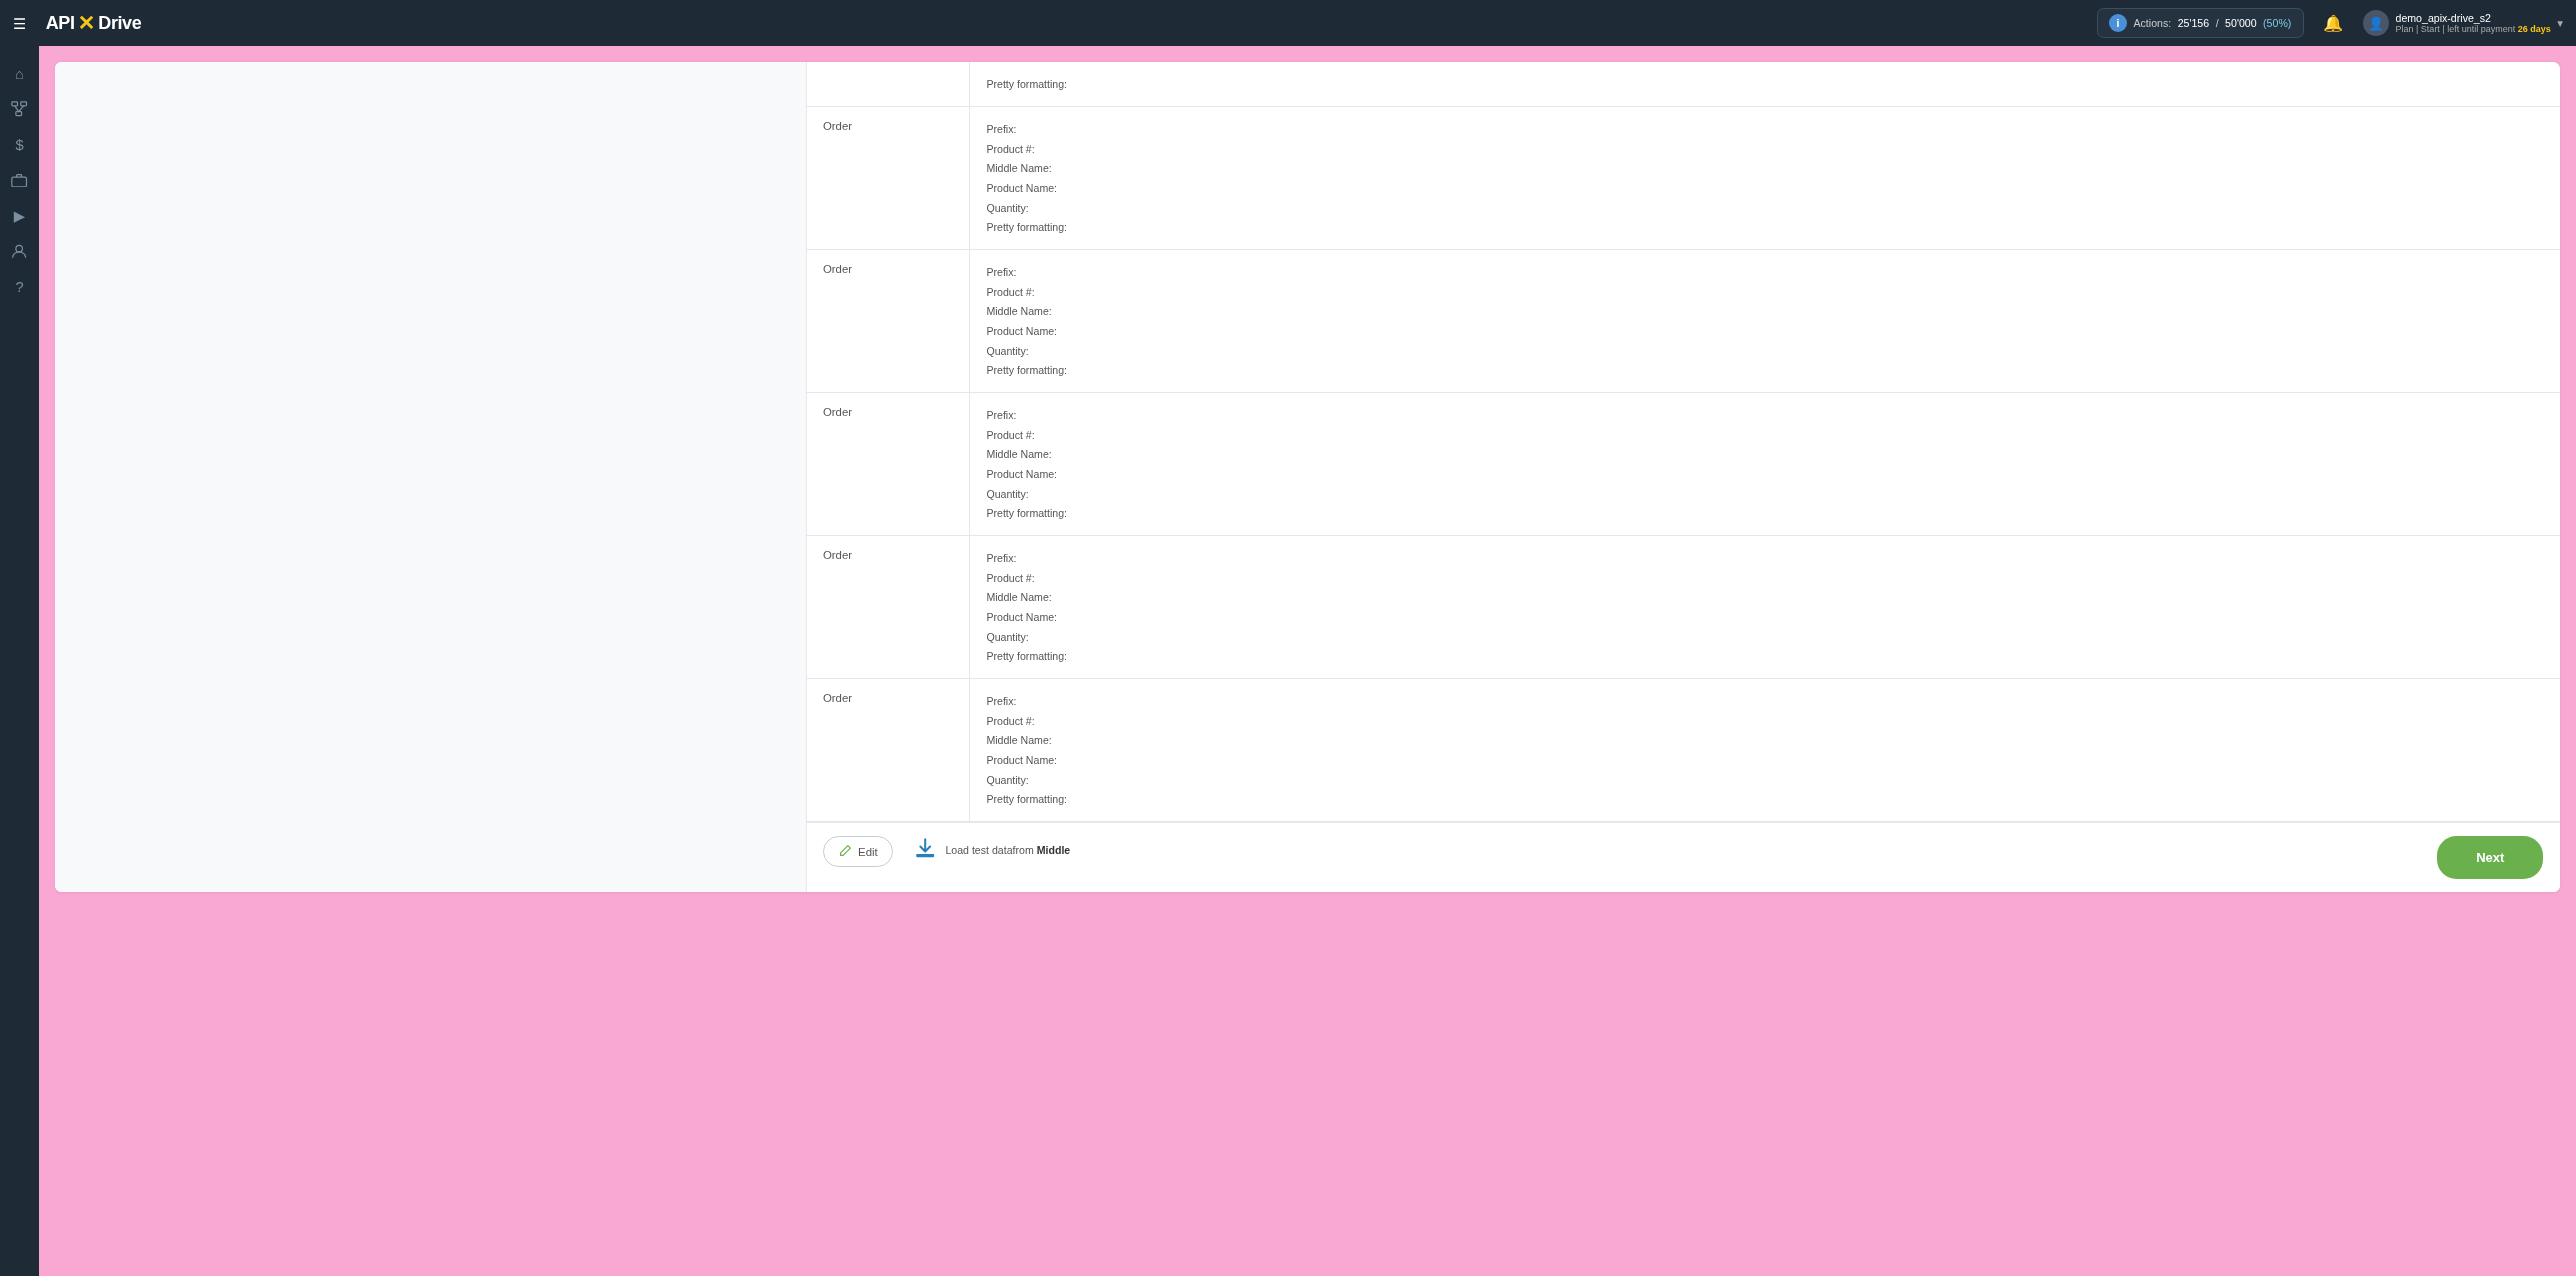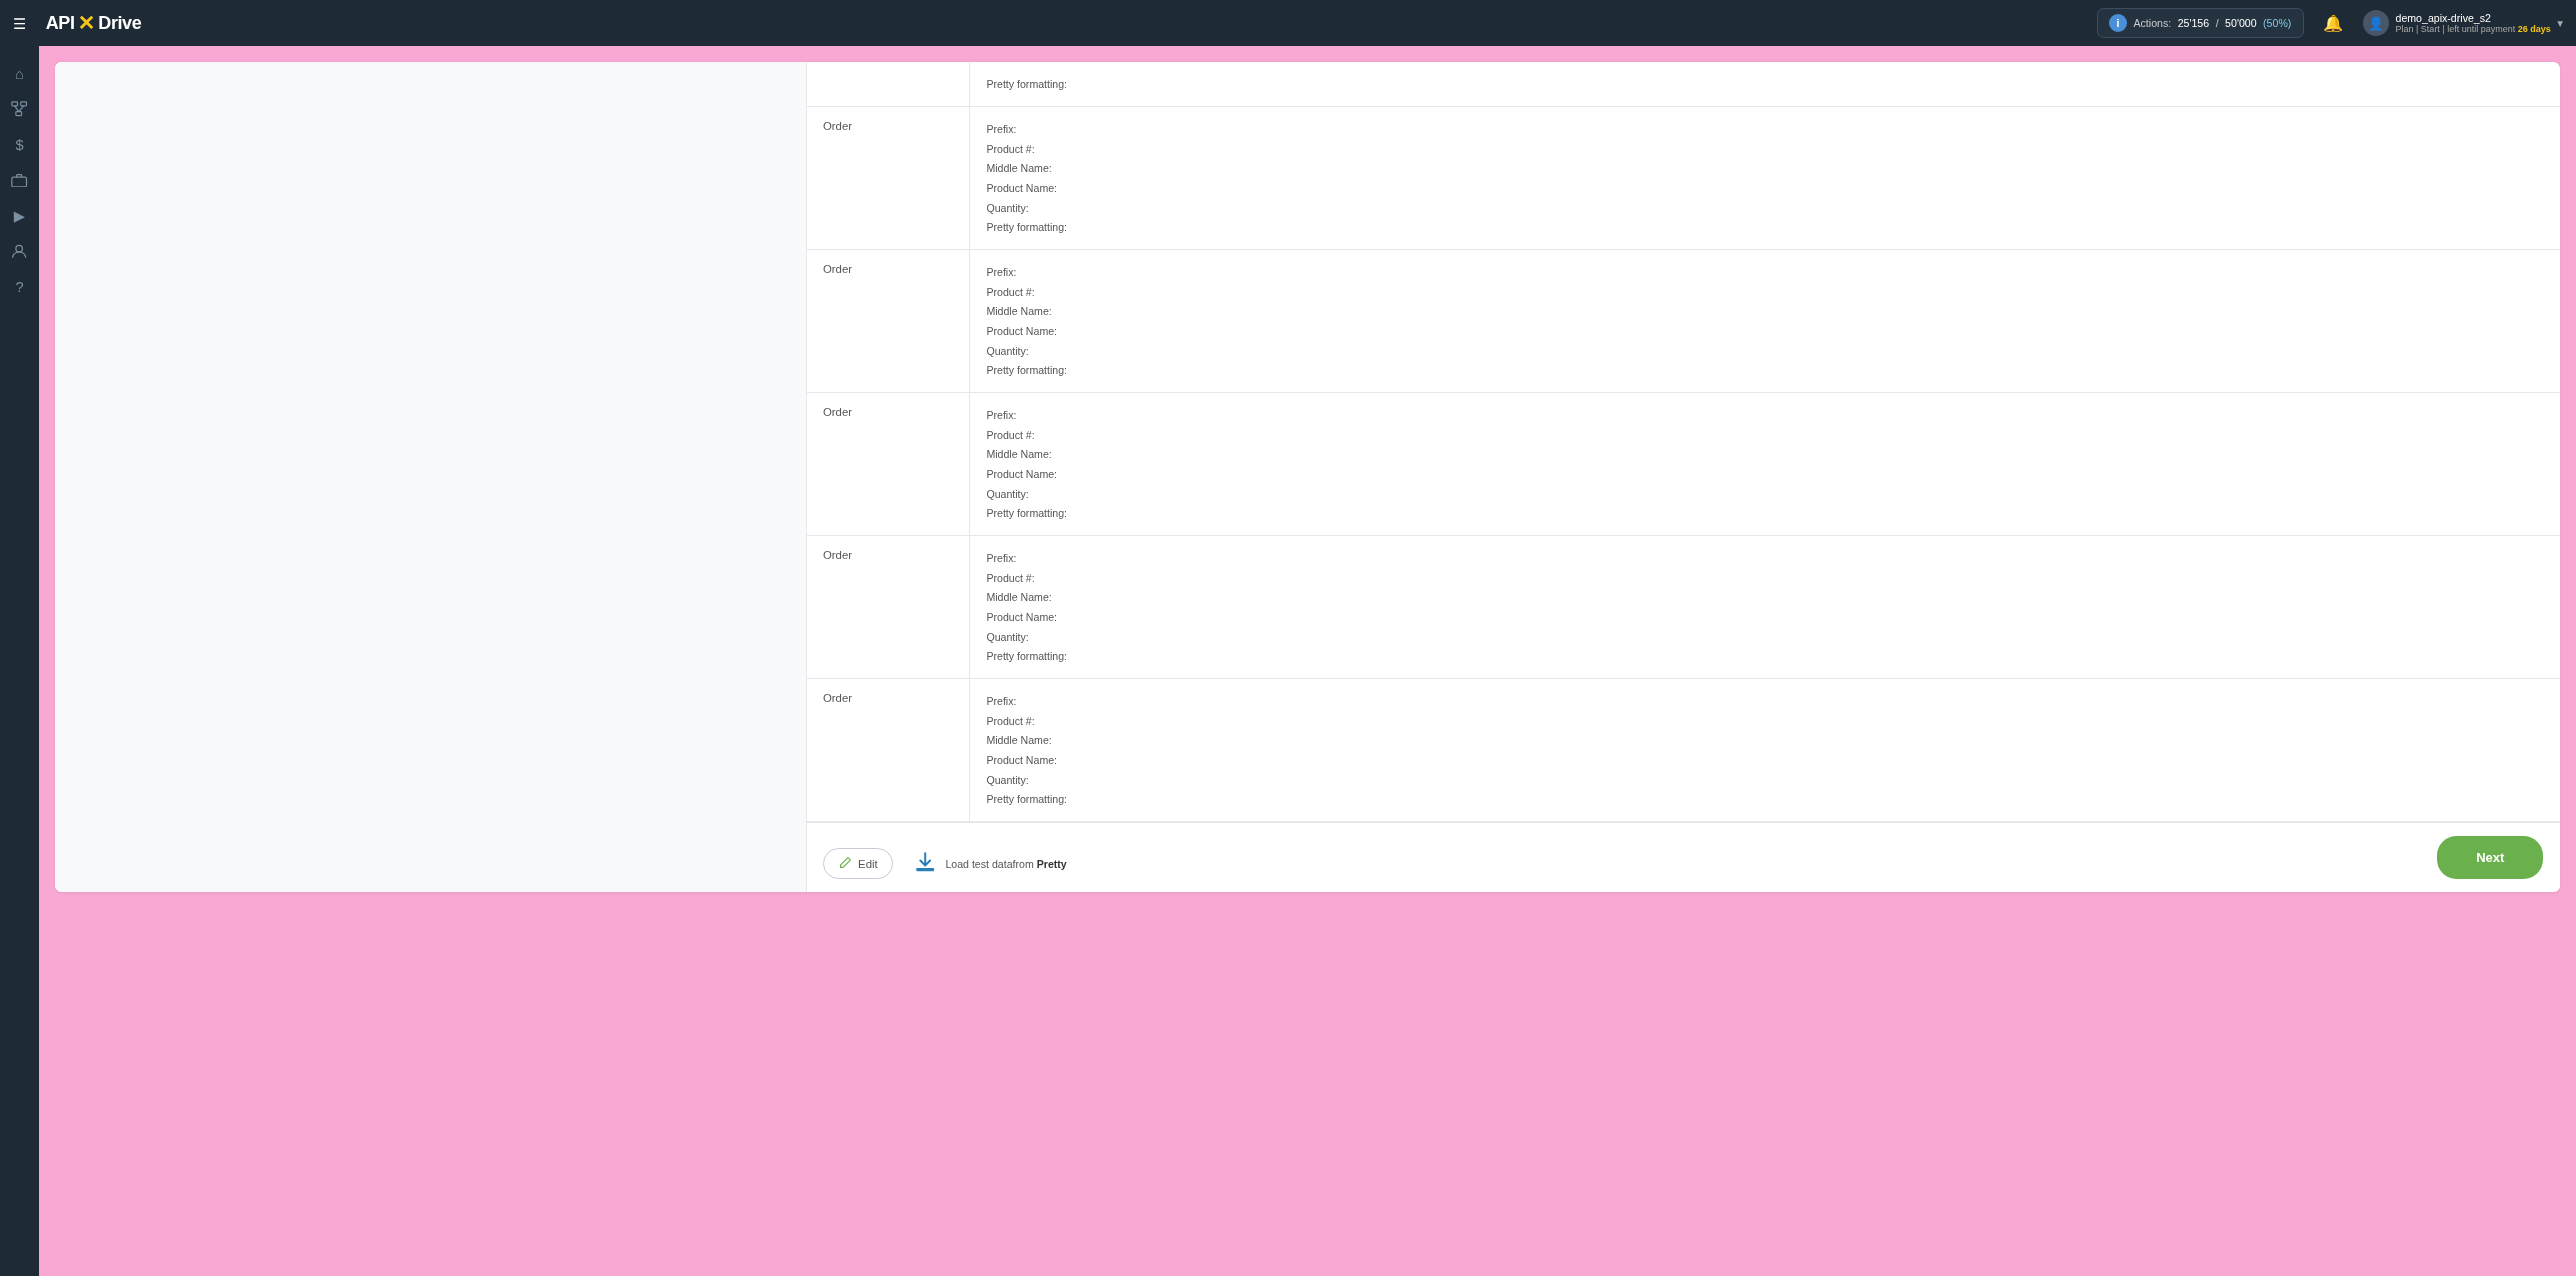--- a/index.html
+++ b/index.html
@@ -191,21 +191,21 @@
     }
     .field-item {
       font-size: 10.6px;
       color: #555;
       line-height: 1.7;
     }
 
     
     .footer-toolbar {
       display: flex;
-      align-items: flex-end;
+      align-items: flex-start;
       padding: 13px 16.3px;
       background: #fff;
       border-top: 0.8px solid #e5e7eb;
       gap: 19.5px;
       position: relative;
     }
 
     .edit-btn {
       display: flex;
       align-items: center;
@@ -412,21 +412,21 @@
 
             <div class="load-btn">
               <span class="load-icon">
                 <svg width="24.4" height="24.4" viewBox="0 0 30 30" fill="none">
                   <rect x="4" y="22" width="22" height="4" rx="1" fill="#2980b9"></rect>
                   <path d="M15 4v14M9 13l6 6 6-6" stroke="#2980b9" stroke-width="2.5" stroke-linecap="round" stroke-linejoin="round"></path>
                 </svg>
               </span>
               <div class="load-text">
                 <span class="load-label">Load test data</span>
-                <span class="load-source"><span>from</span> <strong>Pretty</strong></span>
+                <span class="load-source"><span>from</span> <strong>Middle</strong></span>
               </div>
             </div>
 
             <div class="footer-spacer"></div>
 
             <button class="next-btn">Next</button>
           </div>
         </div>
       </div>
     </div>

